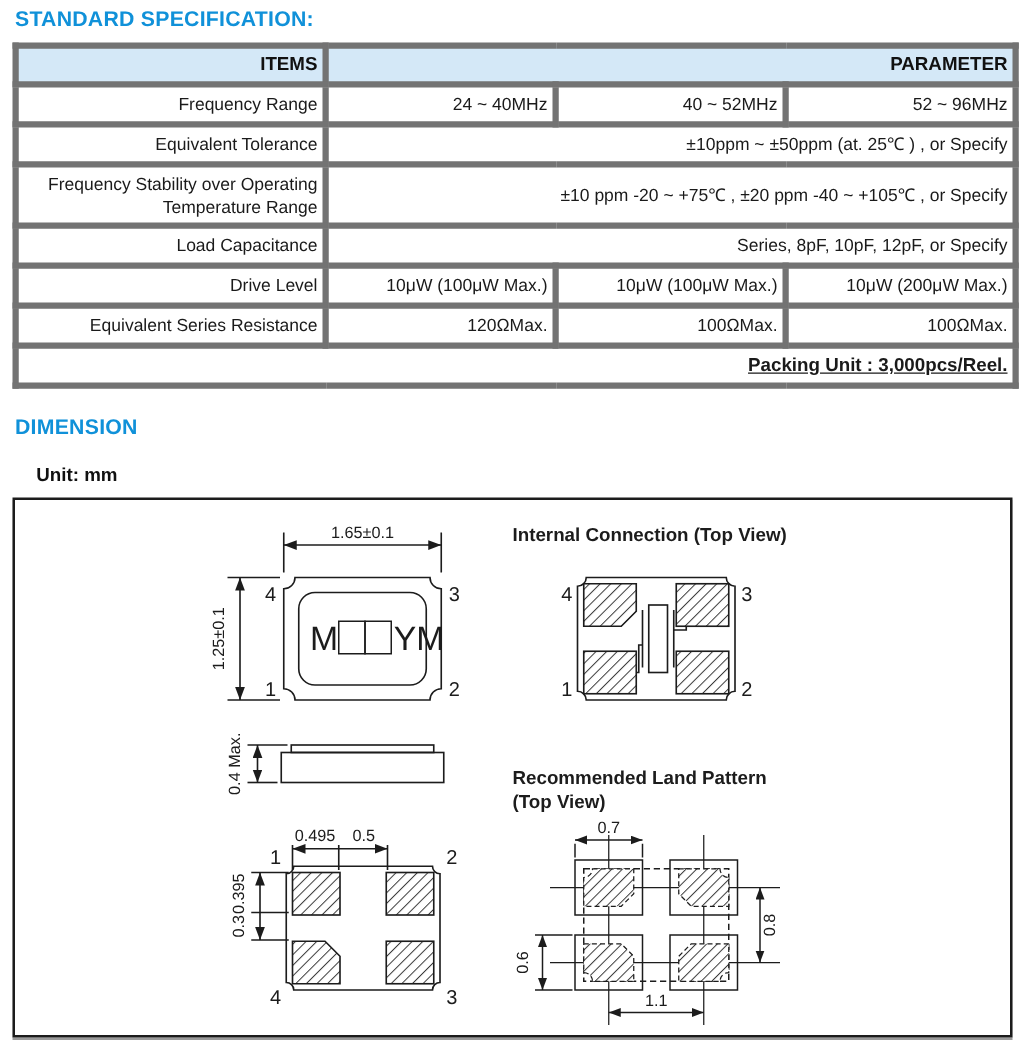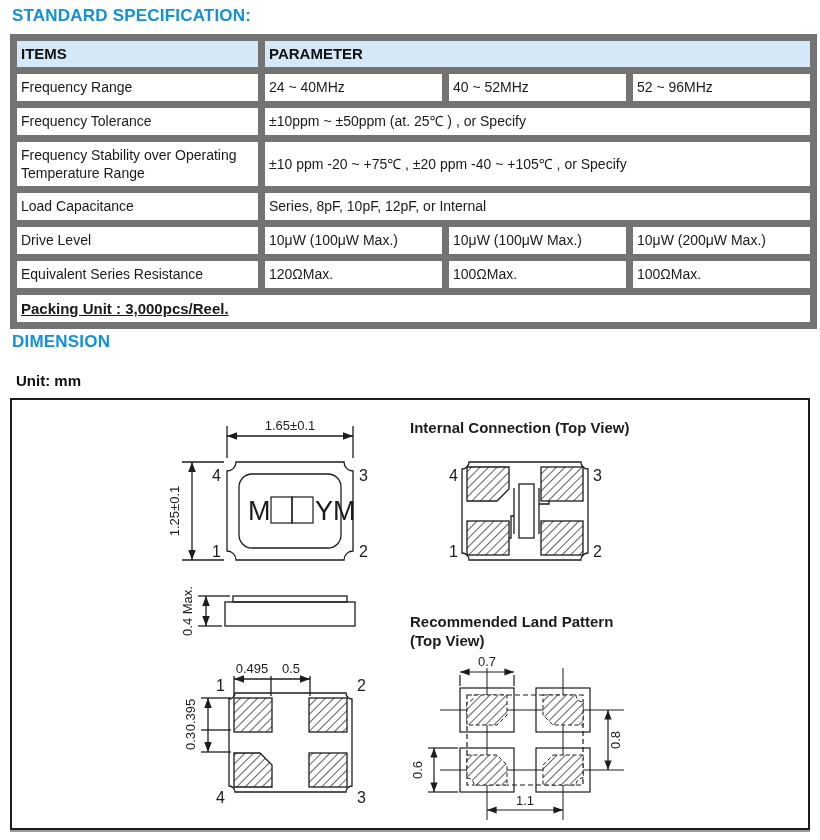--- a/index.html
+++ b/index.html
@@ -7,27 +7,27 @@
     width:820px;height:840px;position:relative;background:#ffffff;
     font-family:"Liberation Sans", sans-serif;color:#1a1a1a;overflow:hidden;
   }
   .blue-heading{
     position:absolute;left:12px;font-size:17px;font-weight:bold;color:#1091d9;
     letter-spacing:0.2px;
     text-align:center;
   }
   #spec-heading{top:6px;}
   #dimension-heading{top:332px;}
-  #unit-label{position:absolute;left:16px;top:372px;font-size:15px;font-weight:bold;color:#111;}
+  #unit-label{position:absolute;left:29px;top:372px;font-size:15px;font-weight:bold;color:#111;}
   table.spec{
     position:absolute;left:10px;top:34px;width:800px;border-collapse:collapse;
     table-layout:fixed;font-size:14px;
   }
   table.spec td,table.spec th{
-    border:7px solid #737373;text-align:left;vertical-align:middle;
+    border:5px solid #737373;text-align:right;vertical-align:middle;
     padding:4px 4px;line-height:1.3;
   }
   table.spec th{
     background:#d4e8f7;font-size:15px;font-weight:bold;padding:3px 4px;color:#111;
   }
   table.spec td{height:19px;}
   td.packing{
     text-align:left;font-weight:bold;font-size:15px;padding-left:6px;height:21px;text-decoration:underline;
   }
   #diagram-box{
@@ -57,30 +57,30 @@
     <th>ITEMS</th>
     <th colspan="3">PARAMETER</th>
   </tr>
   <tr>
     <td>Frequency Range</td>
     <td>24 ~ 40MHz</td>
     <td>40 ~ 52MHz</td>
     <td>52 ~ 96MHz</td>
   </tr>
   <tr>
-    <td>Frequency Tolerance</td>
+    <td>Equivalent Tolerance</td>
     <td colspan="3">±10ppm ~ ±50ppm (at. 25℃ ) , or Specify</td>
   </tr>
   <tr>
     <td>Frequency Stability over Operating Temperature Range</td>
     <td colspan="3">±10 ppm -20 ~ +75℃ , ±20 ppm -40 ~ +105℃ , or Specify</td>
   </tr>
   <tr>
     <td>Load Capacitance</td>
-    <td colspan="3">Series, 8pF, 10pF, 12pF, or Internal</td>
+    <td colspan="3">Series, 8pF, 10pF, 12pF, or Specify</td>
   </tr>
   <tr>
     <td>Drive Level</td>
     <td>10μW (100μW Max.)</td>
     <td>10μW (100μW Max.)</td>
     <td>10μW (200μW Max.)</td>
   </tr>
   <tr>
     <td>Equivalent Series Resistance</td>
     <td>120ΩMax.</td>

